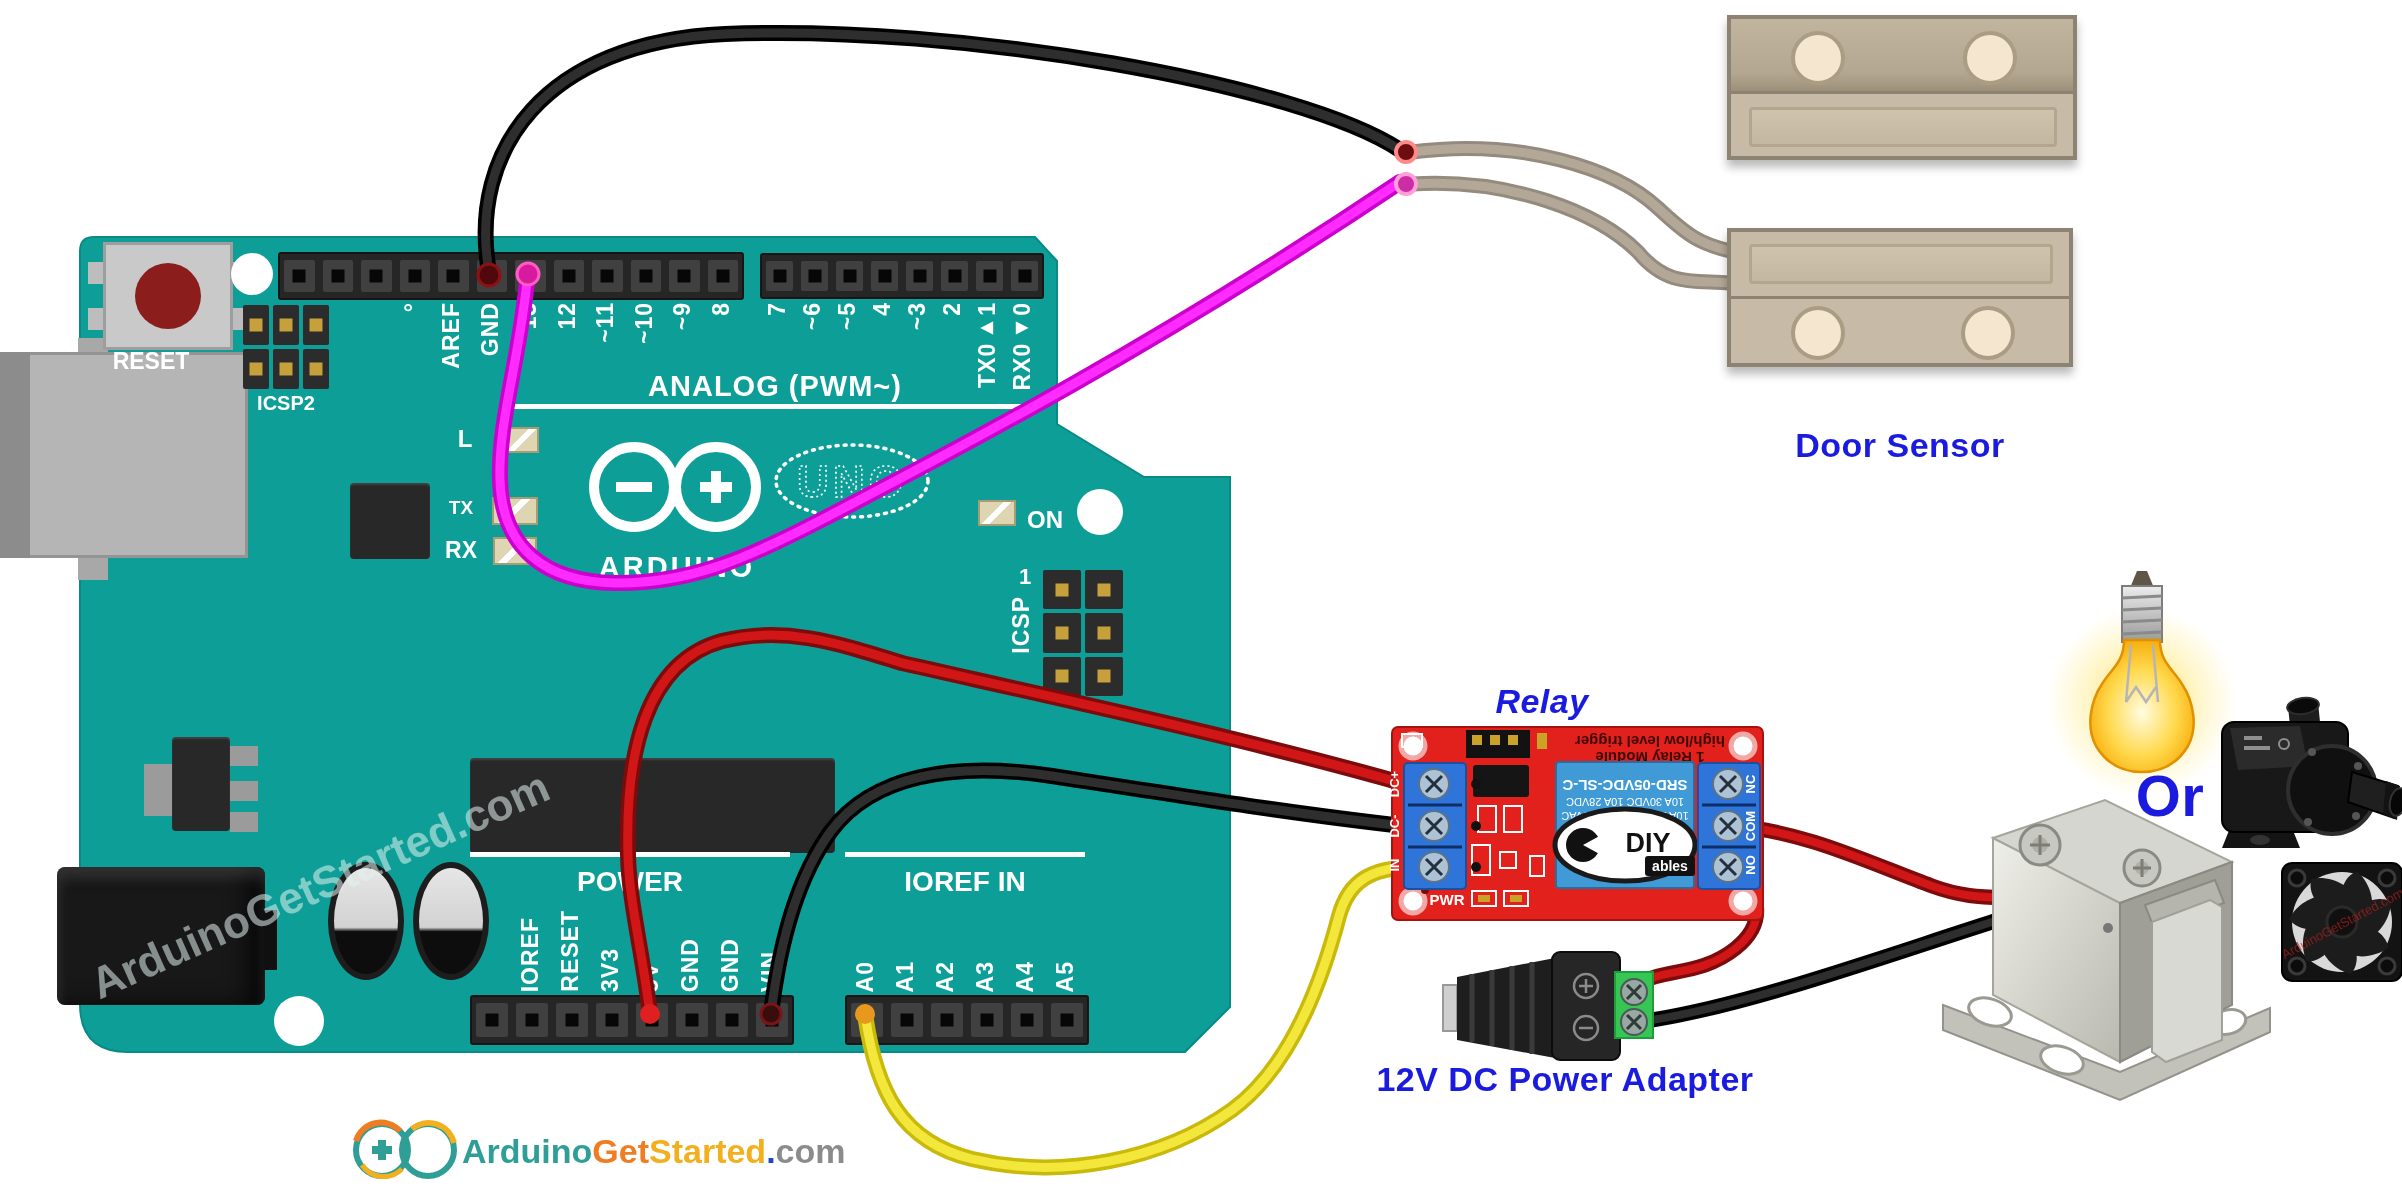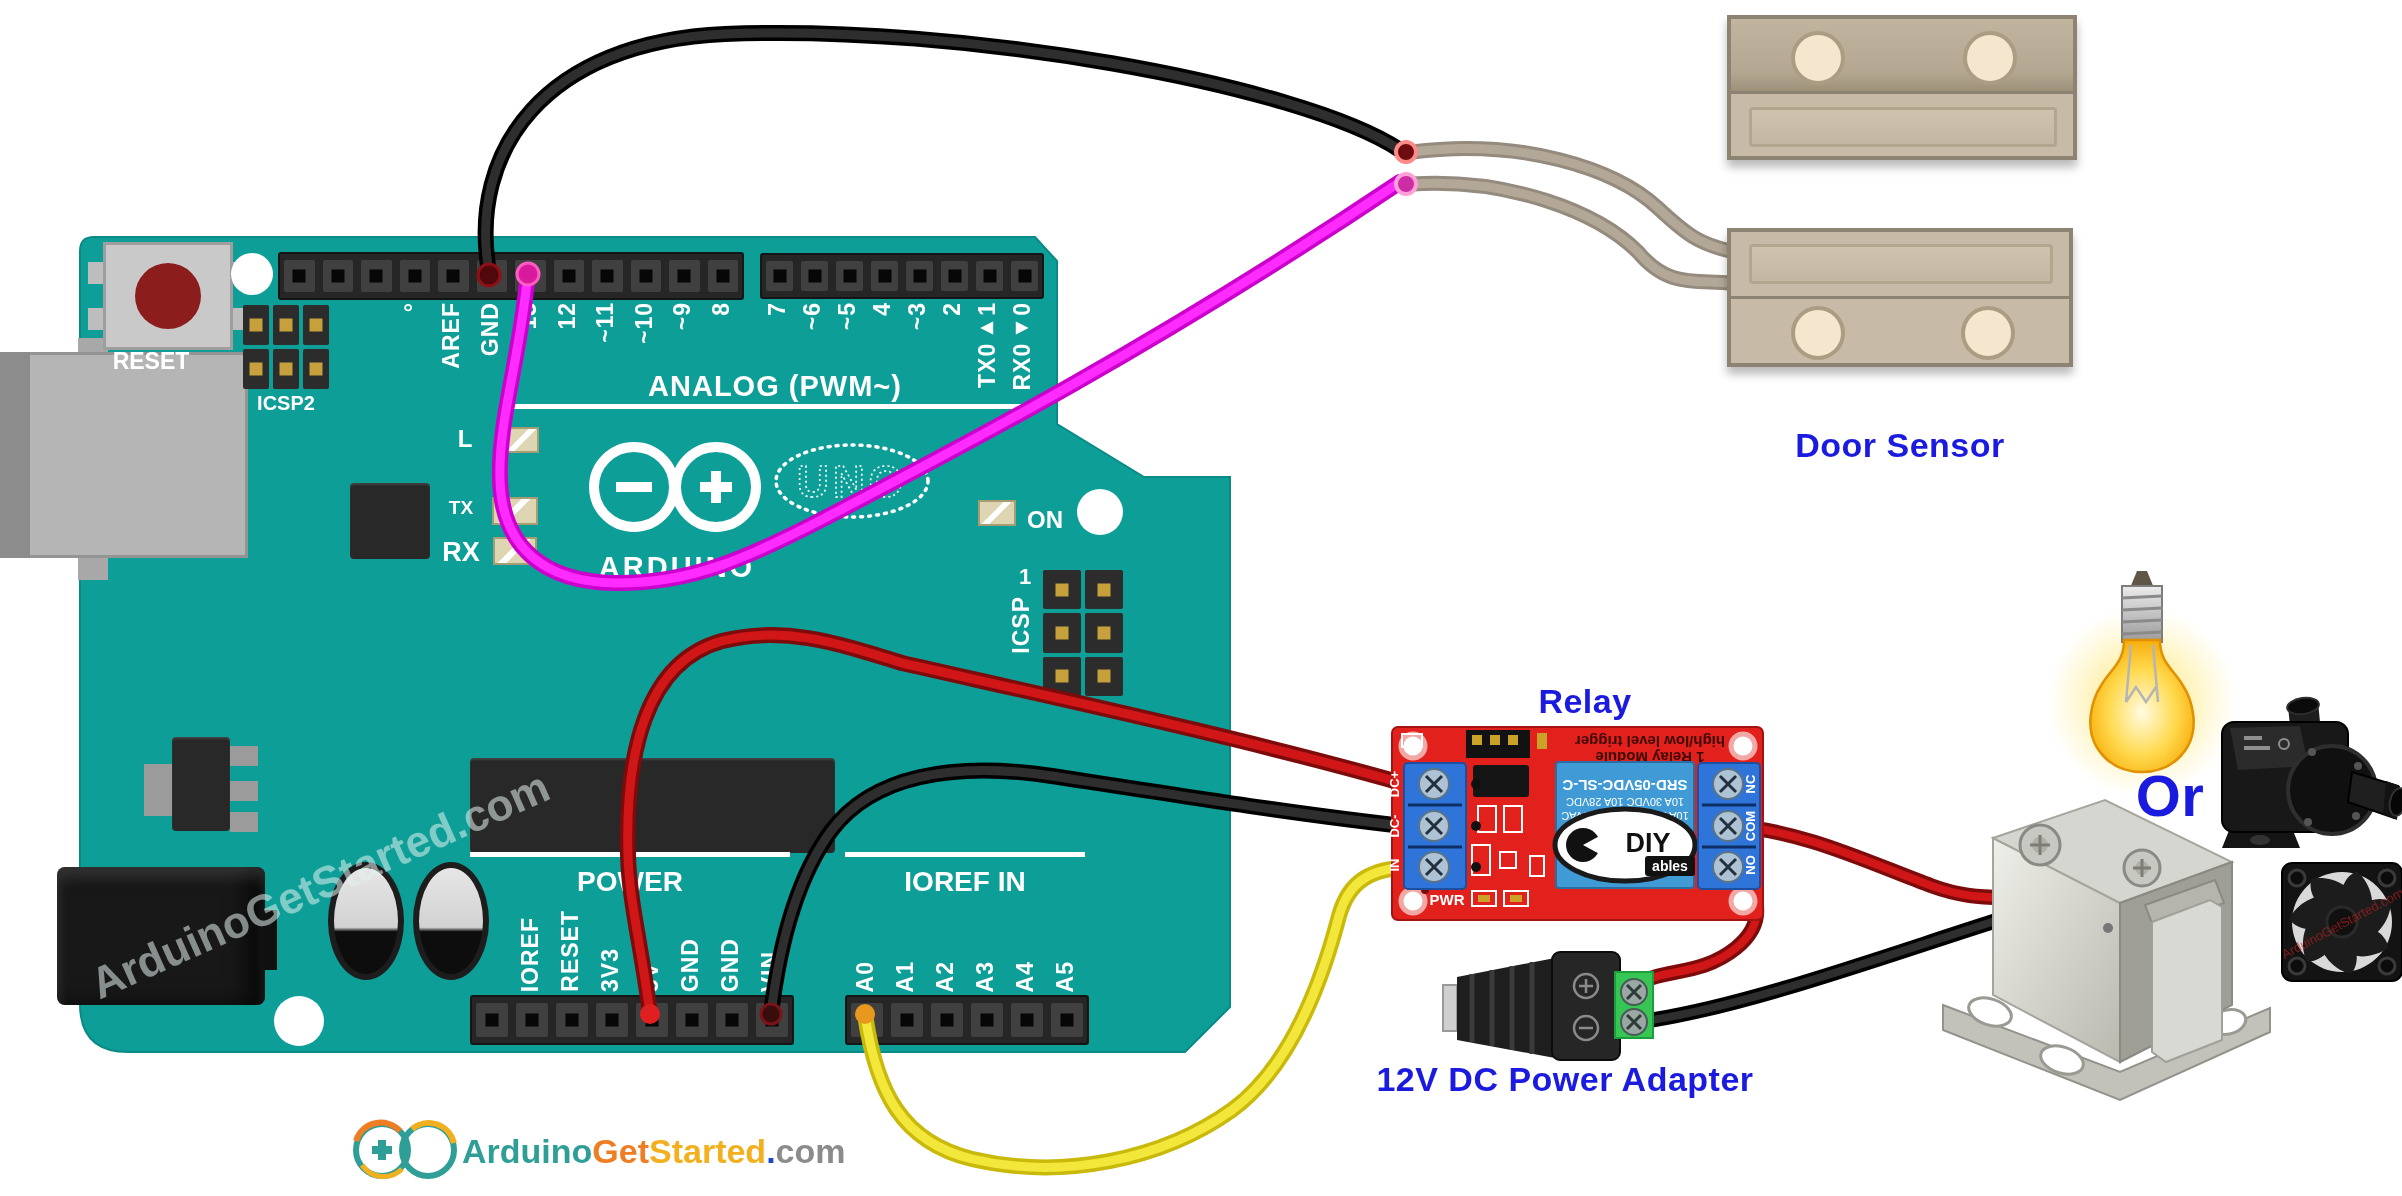--- a/index.html
+++ b/index.html
@@ -140,21 +140,21 @@
         <span class="pin-label">RX0◂0</span>
       </div>
 
     <div class="wlabel" style="left:600px;top:370px;width:350px;font-size:29px;letter-spacing:1px;">ANALOG (PWM~)</div>
     <div class="abs" style="left:507px;top:404px;width:525px;height:5px;background:#fff;"></div>
 
     <div class="wlabel" style="left:450px;top:425px;width:30px;font-size:24px;">L</div>
     <div class="led" style="left:505px;top:427px;width:30px;height:22px;"></div>
     <div class="wlabel" style="left:438px;top:497px;width:46px;font-size:19px;">TX</div>
     <div class="led" style="left:492px;top:497px;width:42px;height:24px;"></div>
-    <div class="wlabel" style="left:438px;top:537px;width:46px;font-size:27px;">RX</div>
+    <div class="wlabel" style="left:438px;top:537px;width:46px;font-size:23px;">RX</div>
     <div class="led" style="left:493px;top:537px;width:40px;height:24px;"></div>
 
     <div class="wlabel" style="left:577px;top:551px;width:200px;font-size:29px;letter-spacing:3px;">ARDUINO</div>
 
     <div class="led" style="left:978px;top:500px;width:34px;height:22px;"></div>
     <div class="wlabel" style="left:1018px;top:506px;width:54px;font-size:24px;">ON</div>
     <div class="wlabel" style="left:1012px;top:564px;width:26px;font-size:22px;">1</div>
     <div class="icsp-grid" style="left:1043px;top:570px;width:80px;height:126px;grid-template-columns:repeat(2,1fr);">
         <span class="pin-gold"></span>
         <span class="pin-gold"></span>
@@ -489,21 +489,21 @@
     <div class="ds-slot" style="left:18px;top:88px;width:302px;height:34px;"></div>
   </div>
   <div class="ds-part" style="left:1727px;top:228px;width:346px;height:139px;box-sizing:border-box;">
     <div class="ds-slot" style="left:18px;top:12px;width:298px;height:34px;"></div>
     <div class="ds-divider" style="top:64px;"></div>
     <div class="ds-hole" style="left:60px;top:74px;"></div>
     <div class="ds-hole" style="left:230px;top:74px;"></div>
   </div>
 
   <div class="bluecap" style="left:1750px;top:386px;width:300px;margin-top:40px;">Door Sensor</div>
-  <div class="bluecap" style="left:1480px;top:682px;width:210px;">Relay</div>
+  <div class="bluecap" style="left:1437px;top:682px;width:210px;font-style:italic;">Relay</div>
   <div class="bluecap" style="left:1360px;top:1060px;width:410px;">12V DC Power Adapter</div>
   <div class="bluecap" style="left:2122px;top:762px;width:96px;font-size:58px;">Or</div>
 
   <svg class="abs" style="left:350px;top:1103px;" width="500" height="92">
     <g>
       <circle cx="32" cy="47" r="26" fill="#ffffff" stroke="#2e9e96" stroke-width="6"></circle>
       <circle cx="78" cy="47" r="26" fill="none" stroke="#2e9e96" stroke-width="6"></circle>
       <path d="M6 38 A26 26 0 0 1 50 28" fill="none" stroke="#ef7d23" stroke-width="6"></path>
       <path d="M104 40 A26 26 0 0 0 62 26" fill="none" stroke="#f2b01e" stroke-width="6"></path>
       <path d="M52 66 A26 26 0 0 1 12 62" fill="none" stroke="#f2b01e" stroke-width="5"></path>

